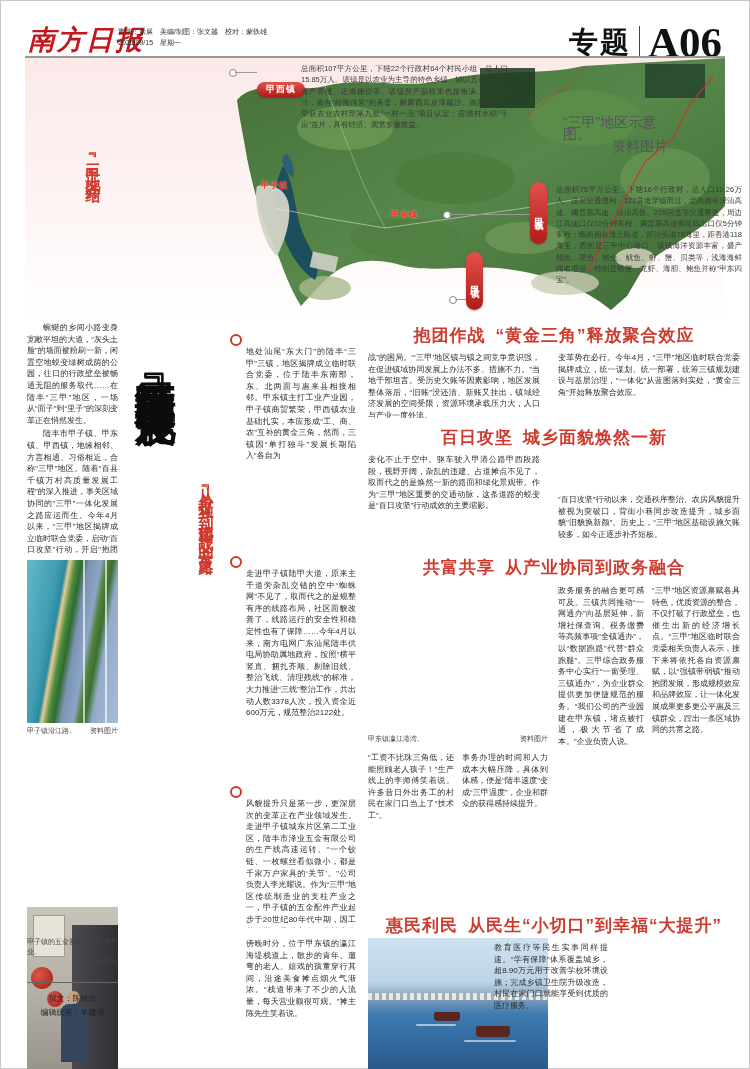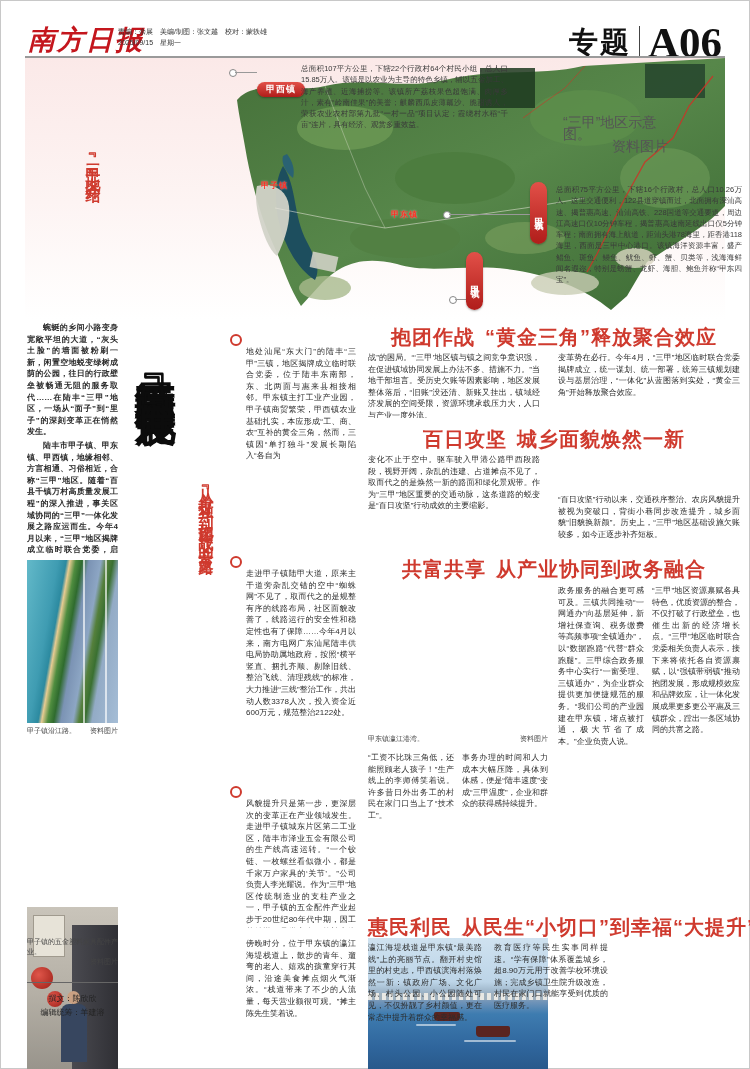--- a/index.html
+++ b/index.html
@@ -31,23 +31,23 @@
   .dot{width:6px;height:6px;border:1px solid #888;border-radius:50%;background:#fff;}
   .inmaplabel{font-size:8px;font-weight:bold;color:#ff2d23;text-shadow:0 0 2px rgba(255,255,255,.6);letter-spacing:1px;}
   
   .bigtitle{writing-mode:vertical-rl;text-orientation:upright;
             font-family:"Liberation Serif",serif;font-weight:bold;font-size:41px;
             color:#0c0c0c;letter-spacing:2px;line-height:64px;}
   .subtitle{writing-mode:vertical-rl;text-orientation:upright;font-weight:bold;
             font-size:15px;color:#cf3a2e;letter-spacing:4px;}
   
   .body{font-size:8px;line-height:1.45;text-align:justify;color:#2c2c2c;overflow:hidden;}
-  .body p{margin:0 0 2px 0;text-indent:2em;font-weight:bold;}
+  .body p{margin:0 0 2px 0;text-indent:2em;}
   .ring{width:8px;height:8px;border:2.5px solid #cf3a2e;border-radius:50%;background:#fff;}
-  .sechead{text-align:center;font-weight:900;color:#cf3a2e;font-size:20px;letter-spacing:1px;white-space:nowrap;}
+  .sechead{text-align:center;font-weight:900;color:#cf3a2e;font-size:17px;letter-spacing:1px;white-space:nowrap;}
   .sechead .t{margin-right:10px;}
   .caprow{display:flex;justify-content:space-between;font-size:7px;color:#444;}
   .byline{font-size:8px;color:#222;text-align:center;line-height:14px;}
   .divline{height:1px;background:#666;}
   
   .photo{overflow:hidden;position:relative;}
   .ph1{background:linear-gradient(100deg,#63b9c9 0%,#3f9cb2 26%,#2c8aa0 33%,
         #e7cb92 36%,#4f8d3f 41%,#2f6b2e 46%,#7b93b4 52%,#8da6c4 62%,#55803c 67%,
         #3a7031 72%,#93abc6 78%,#a5bdd6 100%);}
   .ph1 .lane{position:absolute;top:0;bottom:0;width:2px;background:rgba(255,255,255,.65);}
@@ -223,16 +223,15 @@
   </div>
 
   <div class="abs body" style="left:558px;top:585px;width:86px;height:318px;">政务服务的融合更可感可及。三镇共同推动“一网通办”向基层延伸，新增社保查询、税务缴费等高频事项“全镇通办”，以“数据跑路”代替“群众跑腿”。三甲综合政务服务中心实行“一窗受理、三镇通办”，为企业群众提供更加便捷规范的服务。“我们公司的产业园建在甲东镇，堵点被打通，极大节省了成本。”企业负责人说。</div>
   <div class="abs body" style="left:652px;top:585px;width:88px;height:318px;">“三甲”地区资源禀赋各具特色，优质资源的整合，不仅打破了行政壁垒，也催生出新的经济增长点。“三甲”地区临时联合党委相关负责人表示，接下来将依托各自资源禀赋，以“强镇带弱镇”推动抱团发展，形成规模效应和品牌效应，让一体化发展成果更多更公平惠及三镇群众，蹚出一条区域协同的共富之路。</div>
   <div class="abs body" style="left:368px;top:752px;width:86px;height:152px;">“工资不比珠三角低，还能照顾老人孩子！”生产线上的李师傅笑着说。许多昔日外出务工的村民在家门口当上了“技术工”。</div>
   <div class="abs body" style="left:462px;top:752px;width:86px;height:152px;">事务办理的时间和人力成本大幅压降，具体到体感，便是“陆丰速度”变成“三甲温度”，企业和群众的获得感持续提升。</div>
 
   <div class="abs sechead" style="left:368px;top:914px;width:372px;">
     <span class="t">惠民利民</span><span>从民生“小切口”到幸福“大提升”</span>
   </div>
-  <div class="abs body" style="left:368px;top:942px;width:114px;height:114px;">瀛江海堤栈道是甲东镇“最美路线”上的亮丽节点。翻开村史馆里的村史志，甲西镇滨海村落焕然一新：镇政府广场、文化广场、村头公园、小公园随处可见，不仅扮靓了乡村颜值，更在常态中提升着群众的幸福感。</div>
   <div class="abs body" style="left:494px;top:942px;width:114px;height:114px;">教育医疗等民生实事同样提速。“学有保障”体系覆盖城乡，超8.90万元用于改善学校环境设施；完成乡镇卫生院升级改造，村民在家门口就能享受到优质的医疗服务。</div>
 
 </div>
 
 </body></html>

